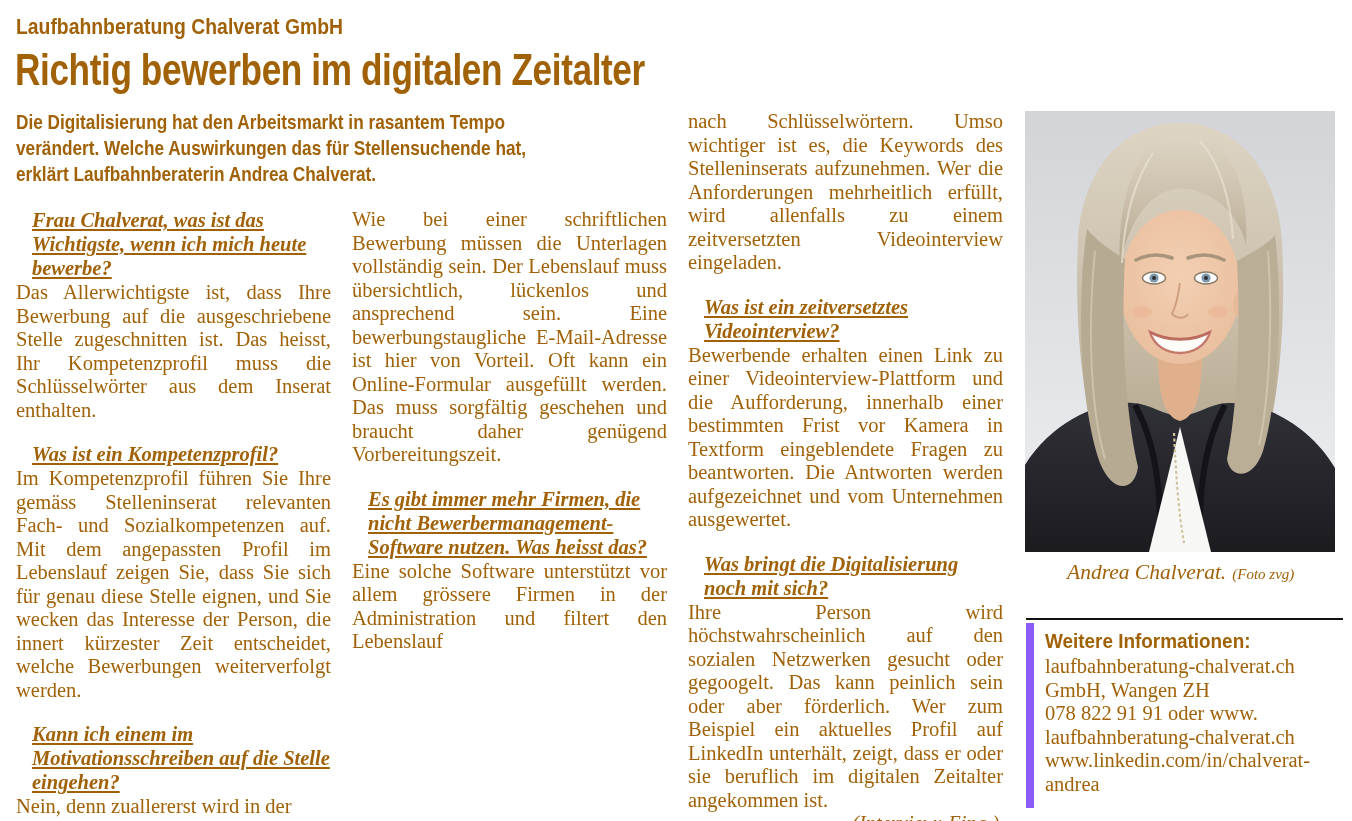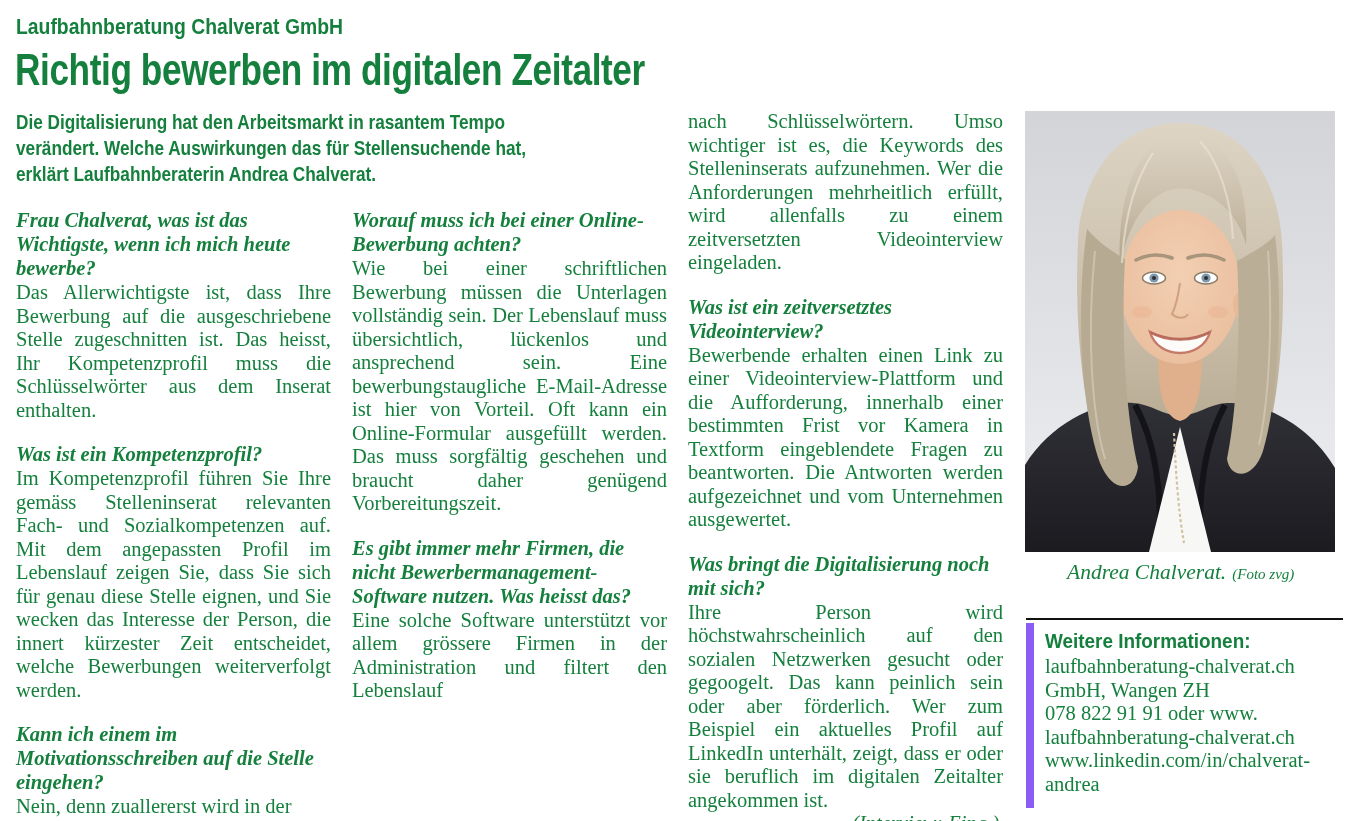--- a/index.html
+++ b/index.html
@@ -1,33 +1,33 @@
 <!DOCTYPE html>
 <html lang="de"><head>
 <meta charset="utf-8">
 <style>
   html,body{margin:0;padding:0;background:#ffffff;}
   .page{position:relative;width:1352px;height:821px;background:#ffffff;overflow:hidden;
-        color:#15803d;font-family:"Liberation Serif",serif;}
+        color:#a16207;font-family:"Liberation Serif",serif;}
 
   
   .kicker{position:absolute;left:16px;top:15px;font:700 22px/24px "Liberation Sans",sans-serif;
           transform:scaleX(.88);transform-origin:left top;white-space:nowrap;}
   .headline{position:absolute;left:15px;top:46px;font:700 44px/48px "Liberation Sans",sans-serif;
           transform:scaleX(.80);transform-origin:left top;white-space:nowrap;letter-spacing:-.5px;}
   .lead{position:absolute;left:16px;top:109px;width:686px;
           font:700 21px/26px "Liberation Sans",sans-serif;
           transform:scaleX(.82);transform-origin:left top;}
 
   
   .col{position:absolute;width:315px;font-size:20.5px;line-height:23.5px;}
   .col-1{left:16px;top:208px;}
   .col-2{left:352px;top:208px;}
   .col-3{left:688px;top:110px;}
-  .q{font-weight:700;font-style:italic;line-height:24px;margin:20px 0 1px 0;}
+  .q{font-weight:700;font-style:italic;line-height:24px;margin:20px 0 1px 16px;text-decoration:underline;}
   .col .q:first-child,.col .a:first-child{margin-top:0;}
   .a{margin:0;text-align:justify;}
   .signoff{margin:0;font-style:italic;text-align:right;padding-right:4px;}
 
   
   .photo{position:absolute;left:1025px;top:111px;width:310px;height:441px;}
   .photo svg{display:block;}
   .caption{position:absolute;left:1027px;top:560px;width:318px;
            font:italic 21.5px "Liberation Serif",serif;margin-left:40px;}
   .caption .credit{font-size:15px;font-style:italic;margin-left:6px;}
@@ -51,21 +51,20 @@
   <div class="col col-1">
     <p class="q">Frau Chalverat, was ist das Wichtigste, wenn ich mich heute bewerbe?</p>
     <p class="a">Das Allerwichtigste ist, dass Ihre Bewerbung auf die ausgeschriebene Stelle zugeschnitten ist. Das heisst, Ihr Kompetenzprofil muss die Schlüsselwörter aus dem Inserat enthalten.</p>
     <p class="q">Was ist ein Kompetenzprofil?</p>
     <p class="a">Im Kompetenzprofil führen Sie Ihre gemäss Stelleninserat relevanten Fach- und Sozialkompetenzen auf. Mit dem angepassten Profil im Lebenslauf zeigen Sie, dass Sie sich für genau diese Stelle eignen, und Sie wecken das Interesse der Person, die innert kürzester Zeit entscheidet, welche Bewerbungen weiterverfolgt werden.</p>
     <p class="q">Kann ich einem im Motivationsschreiben auf die Stelle eingehen?</p>
     <p class="a">Nein, denn zuallererst wird in der</p>
   </div>
 
   <div class="col col-2">
-    <p class="q">Worauf muss ich bei einer Online-Bewerbung achten?</p>
     <p class="a">Wie bei einer schriftlichen Bewerbung müssen die Unterlagen vollständig sein. Der Lebenslauf muss übersichtlich, lückenlos und ansprechend sein. Eine bewerbungstaugliche E-Mail-Adresse ist hier von Vorteil. Oft kann ein Online-Formular ausgefüllt werden. Das muss sorgfältig geschehen und braucht daher genügend Vorbereitungszeit.</p>
     <p class="q">Es gibt immer mehr Firmen, die nicht Bewerbermanagement-Software nutzen. Was heisst das?</p>
     <p class="a">Eine solche Software unterstützt vor allem grössere Firmen in der Administration und filtert den Lebenslauf</p>
   </div>
 
   <div class="col col-3">
     <p class="a">nach Schlüsselwörtern. Umso wichtiger ist es, die Keywords des Stelleninserats aufzunehmen. Wer die Anforderungen mehrheitlich erfüllt, wird allenfalls zu einem zeitversetzten Videointerview eingeladen.</p>
     <p class="q">Was ist ein zeitversetztes Videointerview?</p>
     <p class="a">Bewerbende erhalten einen Link zu einer Videointerview-Plattform und die Aufforderung, innerhalb einer bestimmten Frist vor Kamera in Textform eingeblendete Fragen zu beantworten. Die Antworten werden aufgezeichnet und vom Unternehmen ausgewertet.</p>
     <p class="q">Was bringt die Digitalisierung noch mit sich?</p>

